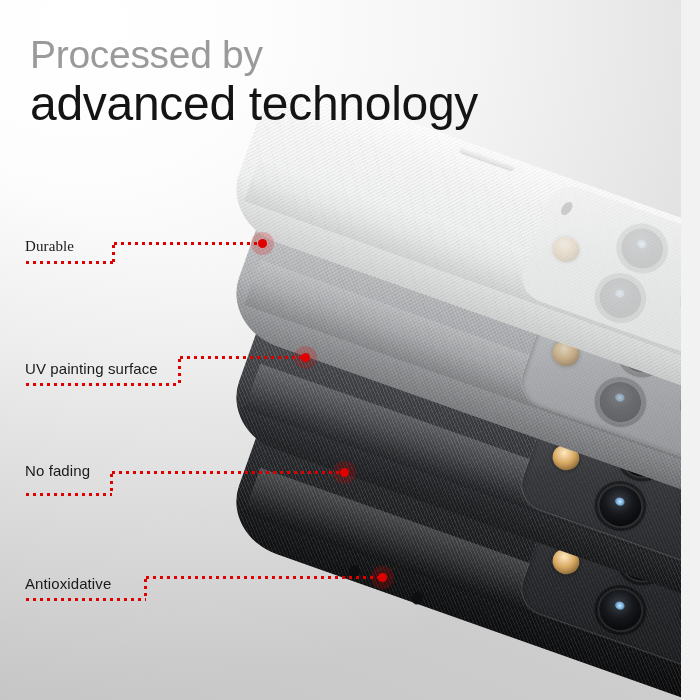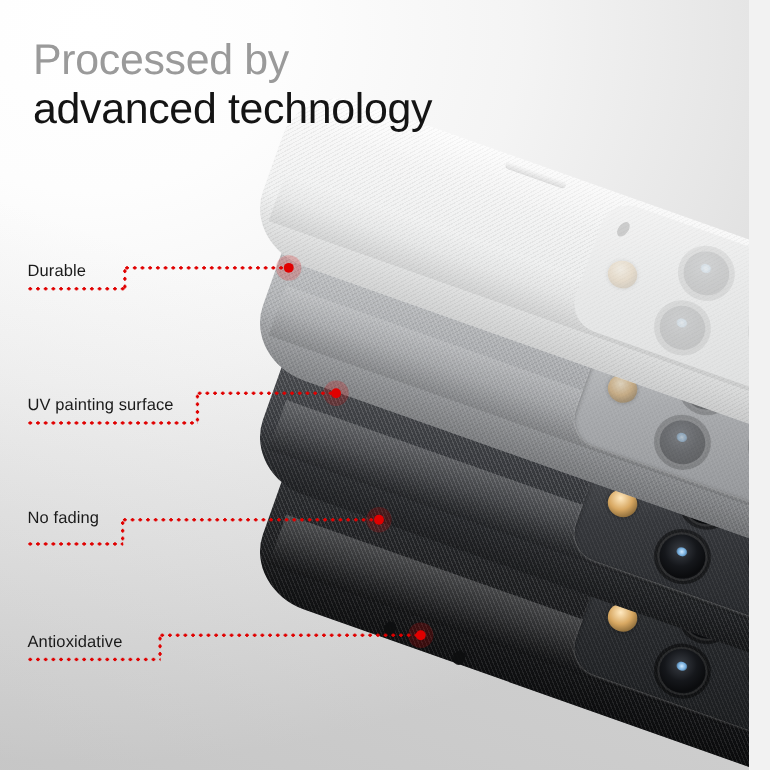--- a/index.html
+++ b/index.html
@@ -15,21 +15,21 @@
       background:
         radial-gradient(120% 95% at 12% 4%, #ffffff 0%, #fdfdfd 22%, #f4f4f4 48%, #e6e6e6 72%, #d4d4d4 100%),
         linear-gradient(152deg,#ffffff 0%,#f6f6f6 35%,#e3e3e3 68%,#c6c6c6 100%);
   }
   .bg-shade{position:absolute;inset:0;
       background:linear-gradient(200deg, rgba(255,255,255,0) 45%, rgba(150,150,150,.22) 100%);}
 
   
   .headline{position:absolute;left:30px;top:34px;line-height:1.06;letter-spacing:-0.3px;}
   .headline .l1{font-size:39px;color:#9a9a9a;font-weight:400;display:block;}
-  .headline .l2{font-size:39px;color:#141414;font-weight:400;display:block;margin-top:4px;}
+  .headline .l2{font-size:48px;color:#141414;font-weight:400;display:block;margin-top:4px;}
 
   
   .case{position:absolute;transform-origin:center center;}
   .case .body{
     position:absolute;inset:0;border-radius:58px/52px;
     overflow:hidden;
   }
   .tex{position:absolute;inset:0;
     background-image:
       repeating-linear-gradient(48deg, rgba(255,255,255,.30) 0 1px, rgba(0,0,0,0) 1px 3.1px),
@@ -164,21 +164,21 @@
     </div>
 
   </div>
 
   <div class="headline">
     <span class="l1">Processed by</span>
     <span class="l2">advanced technology</span>
   </div>
 
   <div class="callout">
-    <span class="lbl" style="left:25px;top:238px;">Durable</span>
+    <span class="lbl" style="left:25px;top:238px;font-family:Liberation Serif, serif;">Durable</span>
     <div class="dotline-h" style="left:24px;top:261px;width:90px;"></div>
     <div class="dotline-v" style="left:112px;top:243px;height:20px;"></div>
     <div class="dotline-h" style="left:112px;top:242px;width:148px;"></div>
     <div class="marker" style="left:258px;top:239px;"></div>
   </div>
 
   <div class="callout">
     <span class="lbl" style="left:25px;top:360px;">UV painting surface</span>
     <div class="dotline-h" style="left:24px;top:383px;width:156px;"></div>
     <div class="dotline-v" style="left:178px;top:357px;height:28px;"></div>

